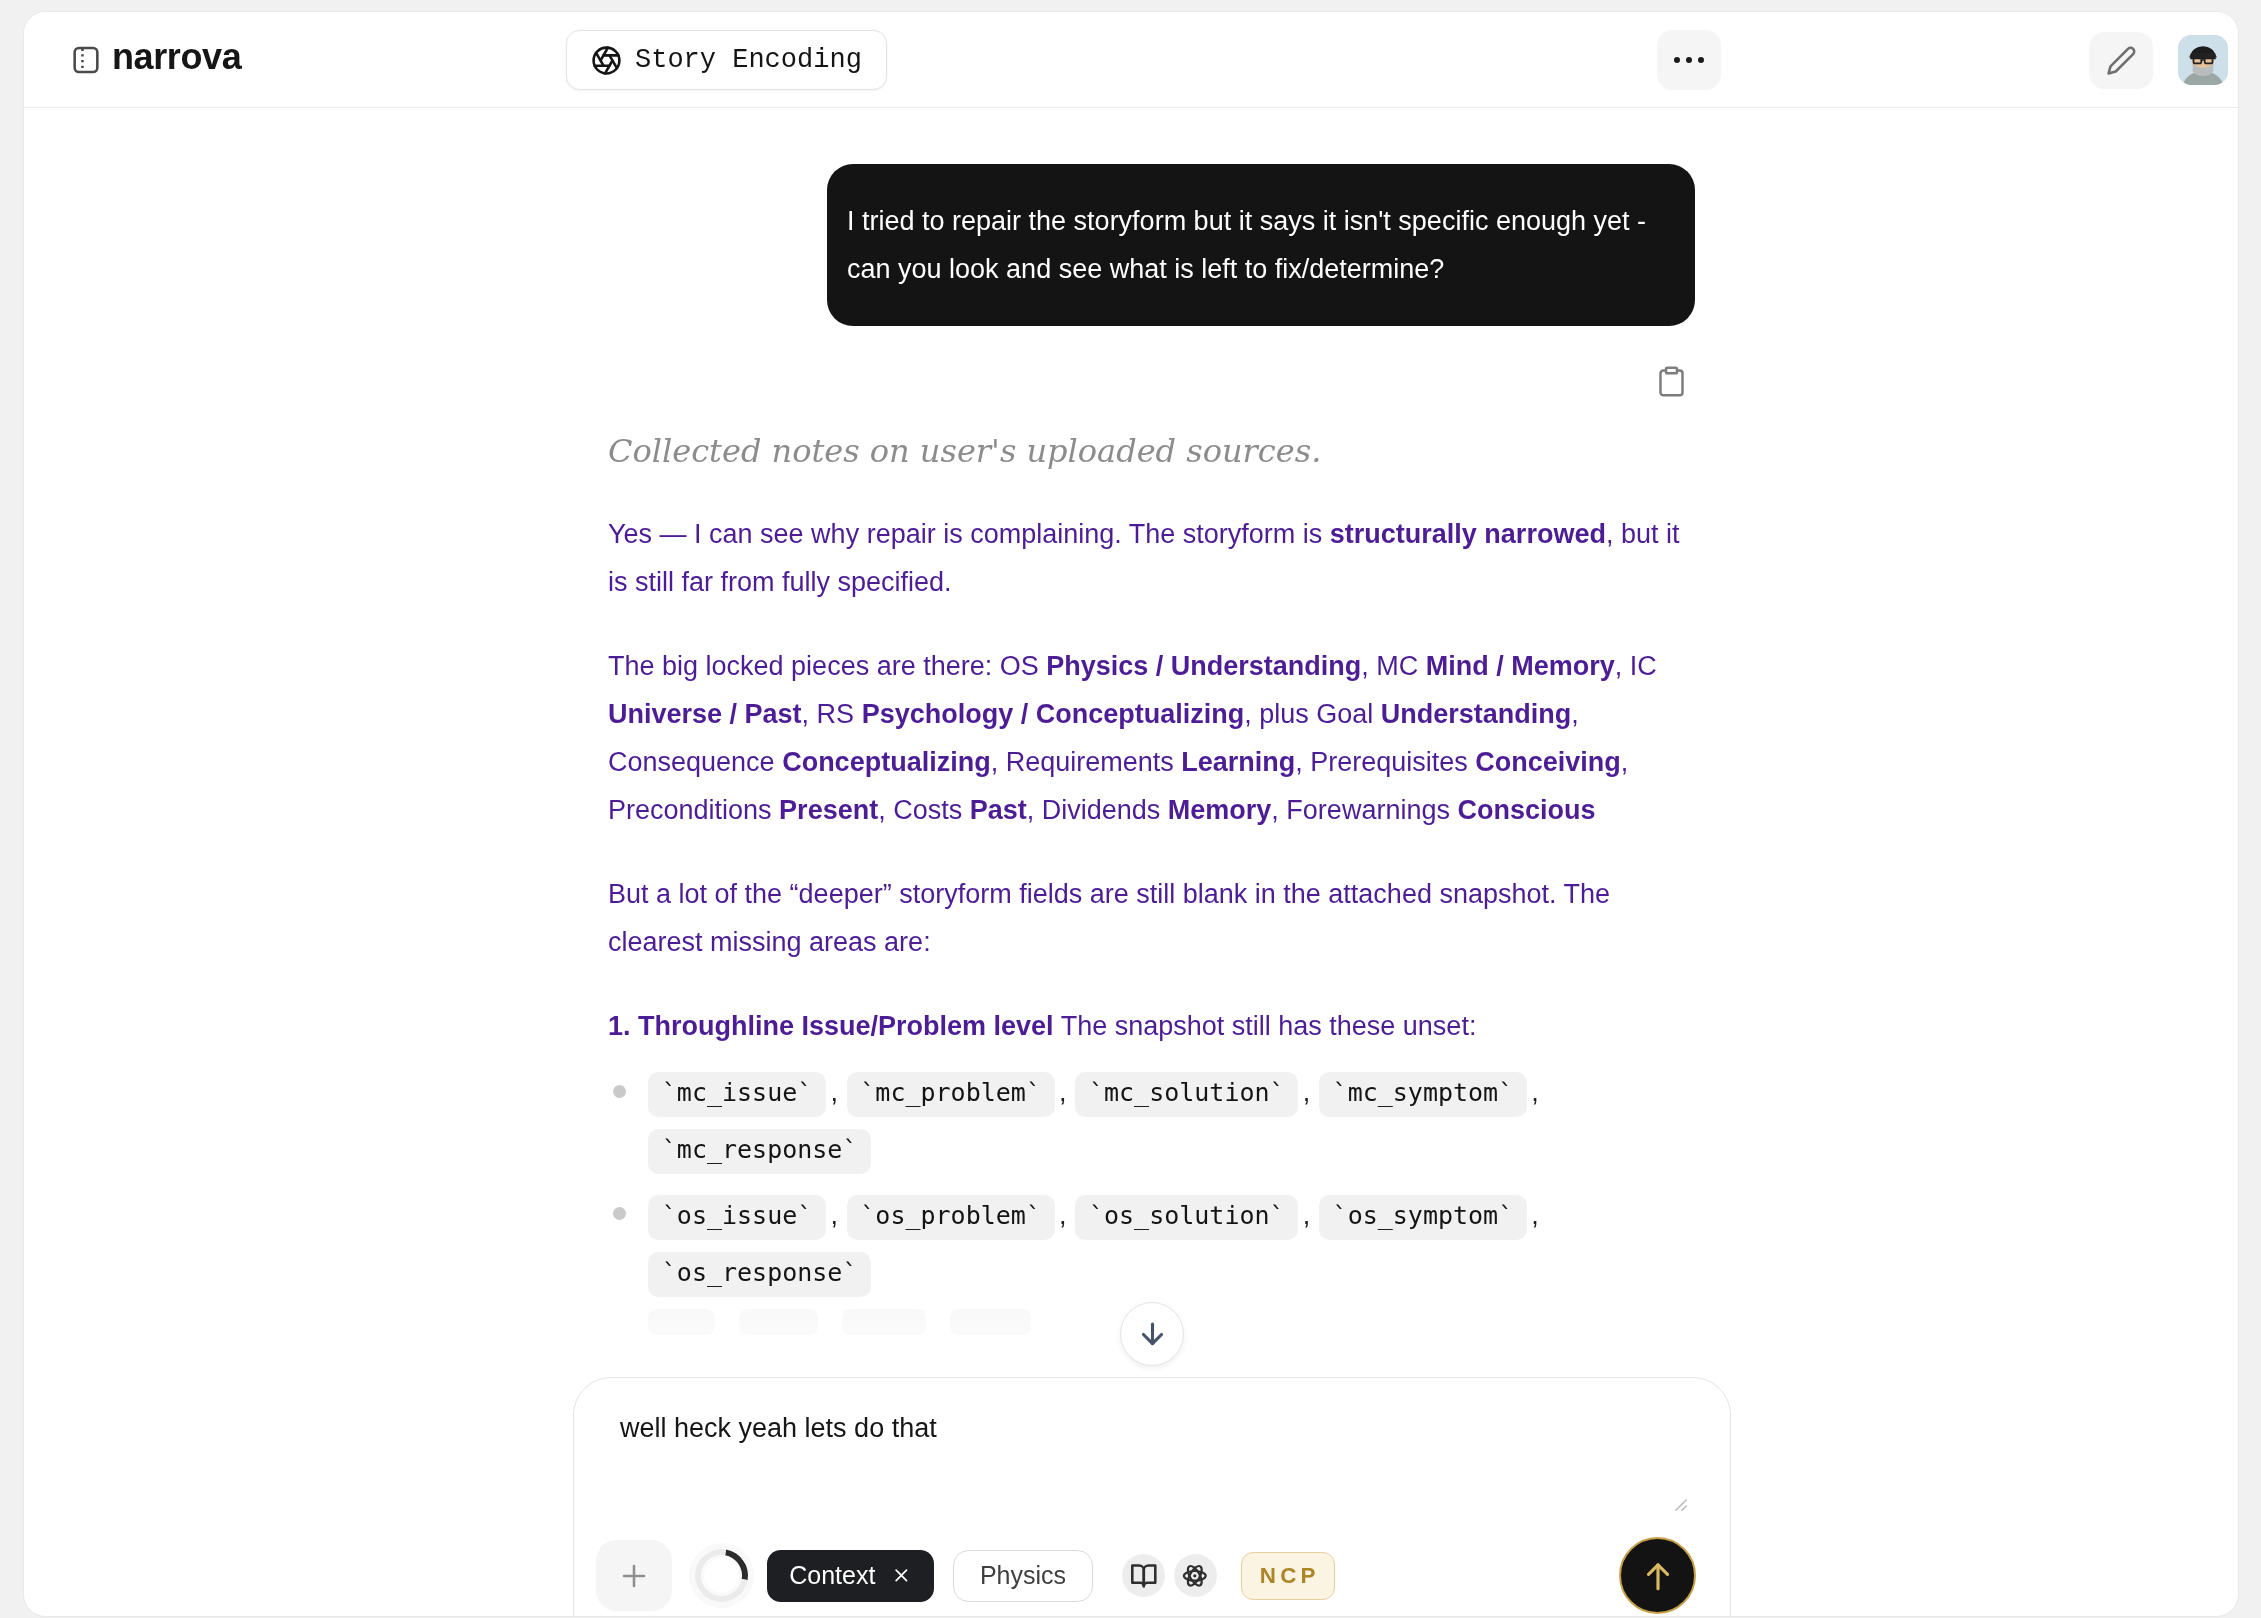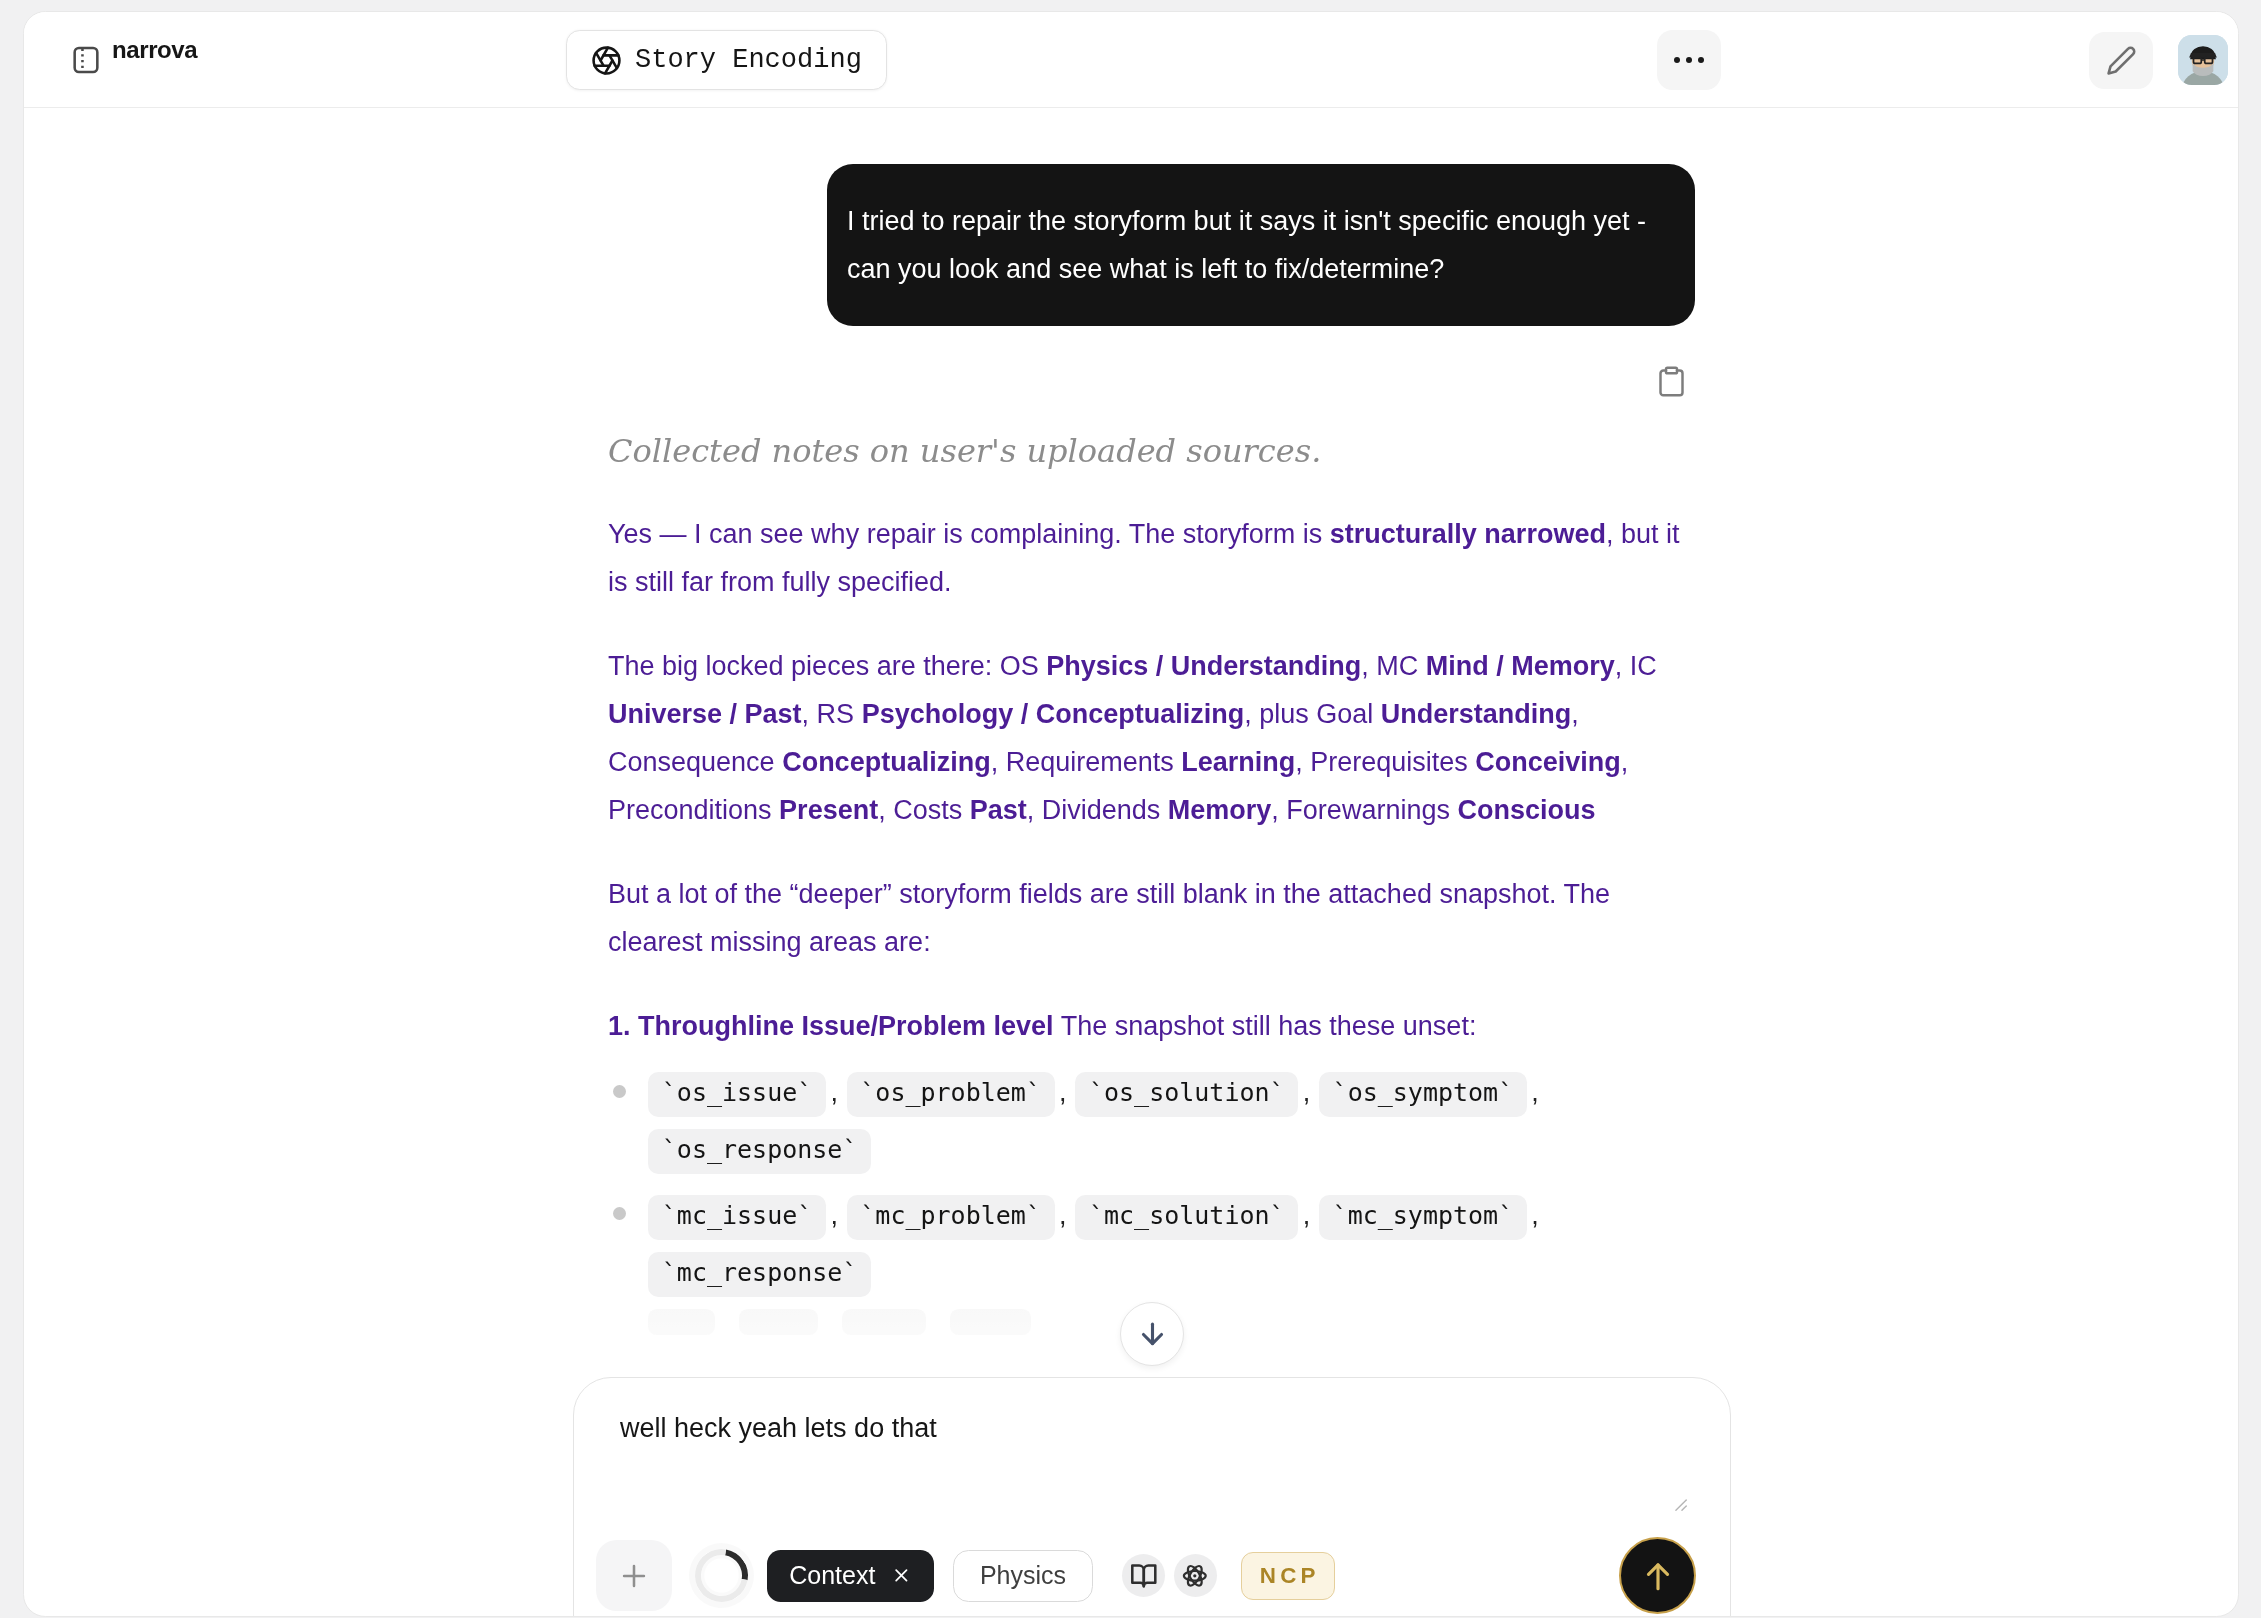--- a/index.html
+++ b/index.html
@@ -7,21 +7,21 @@
   body { background:#f1f1f2; font-family:"Liberation Sans", sans-serif; position:relative; }
 
   .card { position:absolute; left:23px; top:11.2px; width:2216px; height:1606px;
           background:#fff; border:0.9px solid #e8e8e8; border-radius:22.4px; overflow:hidden; }
 
   
   .header { position:absolute; left:0; top:0; width:100%; height:96px;
             border-bottom:0.9px solid #ececec; background:#fff; z-index:30; }
   .panel-btn { position:absolute; left:41px; top:27.6px; width:41px; height:41px;
                display:flex; align-items:center; justify-content:center; cursor:pointer; }
-  .logo { position:absolute; left:88px; top:24px; font-size:24px; font-weight:bold;
+  .logo { position:absolute; left:88px; top:24px; font-size:36px; font-weight:bold;
           letter-spacing:-0.4px; color:#161616; }
   .mode-btn { position:absolute; left:542px; top:18px; height:60px; padding:0 24px;
               display:flex; align-items:center; gap:13px; background:#fff;
               border:1.3px solid #e3e3e3; border-radius:13.8px;
               box-shadow:0 0.9px 2.6px rgba(0,0,0,.05); cursor:pointer; }
   .mode-btn span { font-size:27px; color:#151515;font-family:Liberation Mono, monospace; }
   .more-btn { position:absolute; left:1633px; top:18px; width:64px; height:60px;
               background:#f5f5f5; border-radius:15.5px; display:flex; align-items:center;
               justify-content:center; gap:6px; cursor:pointer; }
   .more-btn i { width:6px; height:6px; border-radius:50%; background:#1a1a1a; }
@@ -177,22 +177,22 @@
 
   <div class="flow">
     <div class="note">Collected notes on user's uploaded sources.</div>
     <div id="paragraphs">
         <p><span>Yes — I can see why repair is complaining. The storyform is </span><b>structurally narrowed</b><span>, but it is still far from fully specified.</span></p>
         <p><span>The big locked pieces are there: OS </span><b>Physics / Understanding</b><span>, MC </span><b>Mind / Memory</b><span>, IC </span><b>Universe / Past</b><span>, RS </span><b>Psychology / Conceptualizing</b><span>, plus Goal </span><b>Understanding</b><span>, Consequence </span><b>Conceptualizing</b><span>, Requirements </span><b>Learning</b><span>, Prerequisites </span><b>Conceiving</b><span>, Preconditions </span><b>Present</b><span>, Costs </span><b>Past</b><span>, Dividends </span><b>Memory</b><span>, Forewarnings </span><b>Conscious</b></p>
         <p><span>But a lot of the “deeper” storyform fields are still blank in the attached snapshot. The clearest missing areas are:</span></p>
       </div>
     <p class="heading-line"><b>1. Throughline Issue/Problem level</b><span> The snapshot still has these unset:</span></p>
     <ul class="bullets" id="bullet-list">
+        <li><span class="chip">`mc_issue`</span><span class="comma">,</span><span class="chip">`mc_problem`</span><span class="comma">,</span><span class="chip">`mc_solution`</span><span class="comma">,</span><span class="chip">`mc_symptom`</span><span class="comma">,</span><span class="chip">`mc_response`</span></li>
         <li><span class="chip">`os_issue`</span><span class="comma">,</span><span class="chip">`os_problem`</span><span class="comma">,</span><span class="chip">`os_solution`</span><span class="comma">,</span><span class="chip">`os_symptom`</span><span class="comma">,</span><span class="chip">`os_response`</span></li>
-        <li><span class="chip">`mc_issue`</span><span class="comma">,</span><span class="chip">`mc_problem`</span><span class="comma">,</span><span class="chip">`mc_solution`</span><span class="comma">,</span><span class="chip">`mc_symptom`</span><span class="comma">,</span><span class="chip">`mc_response`</span></li>
       </ul>
     <div class="ghost-row" id="ghost-row">
         <i style="width: 67px;"></i>
         <i style="width: 79px;"></i>
         <i style="width: 84px;"></i>
         <i style="width: 81px;"></i>
       </div>
   </div>
 
   <div class="bottom-fade"></div>

